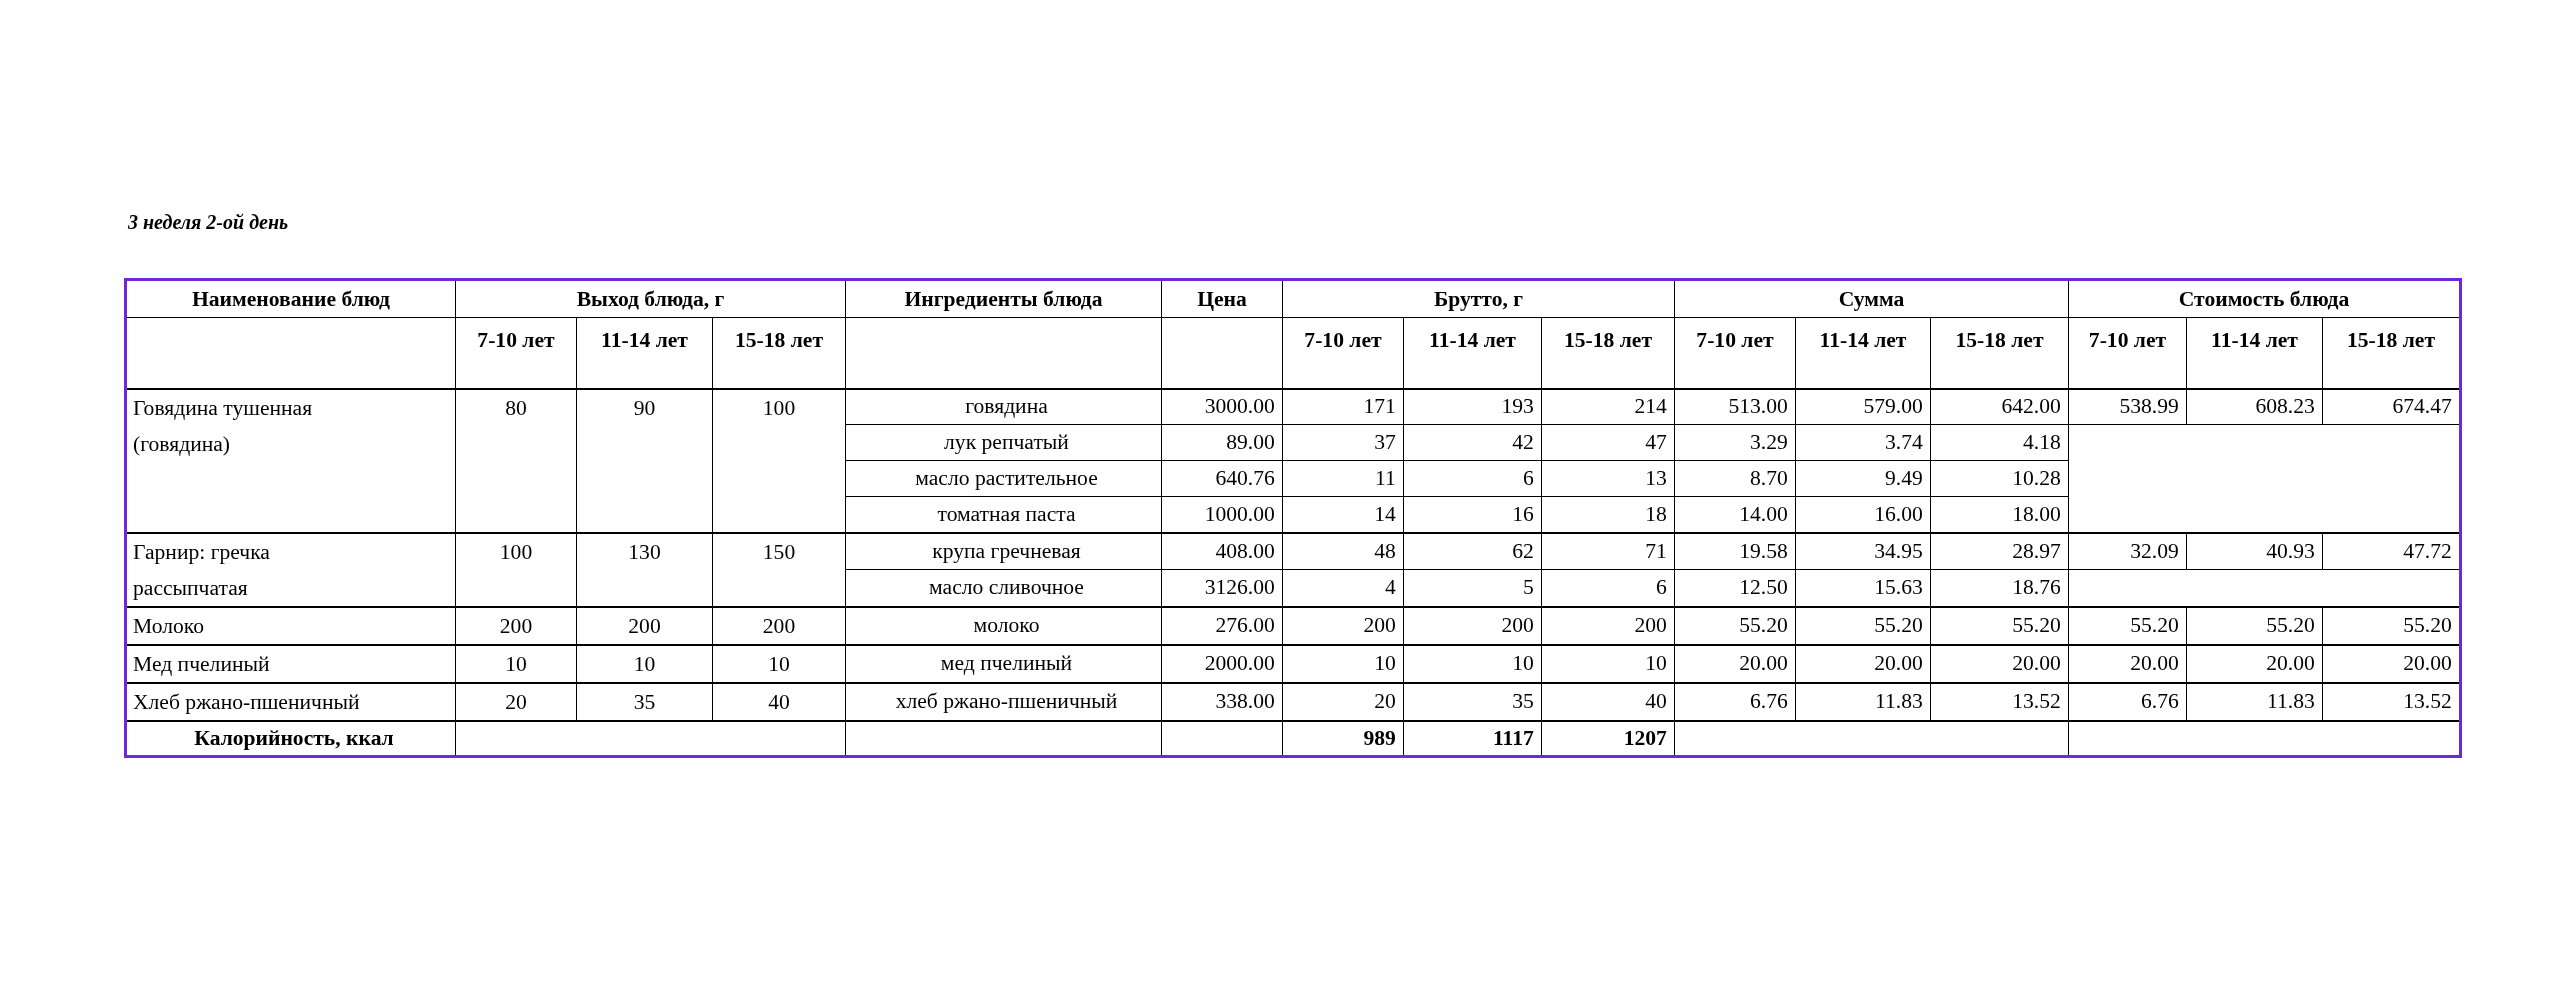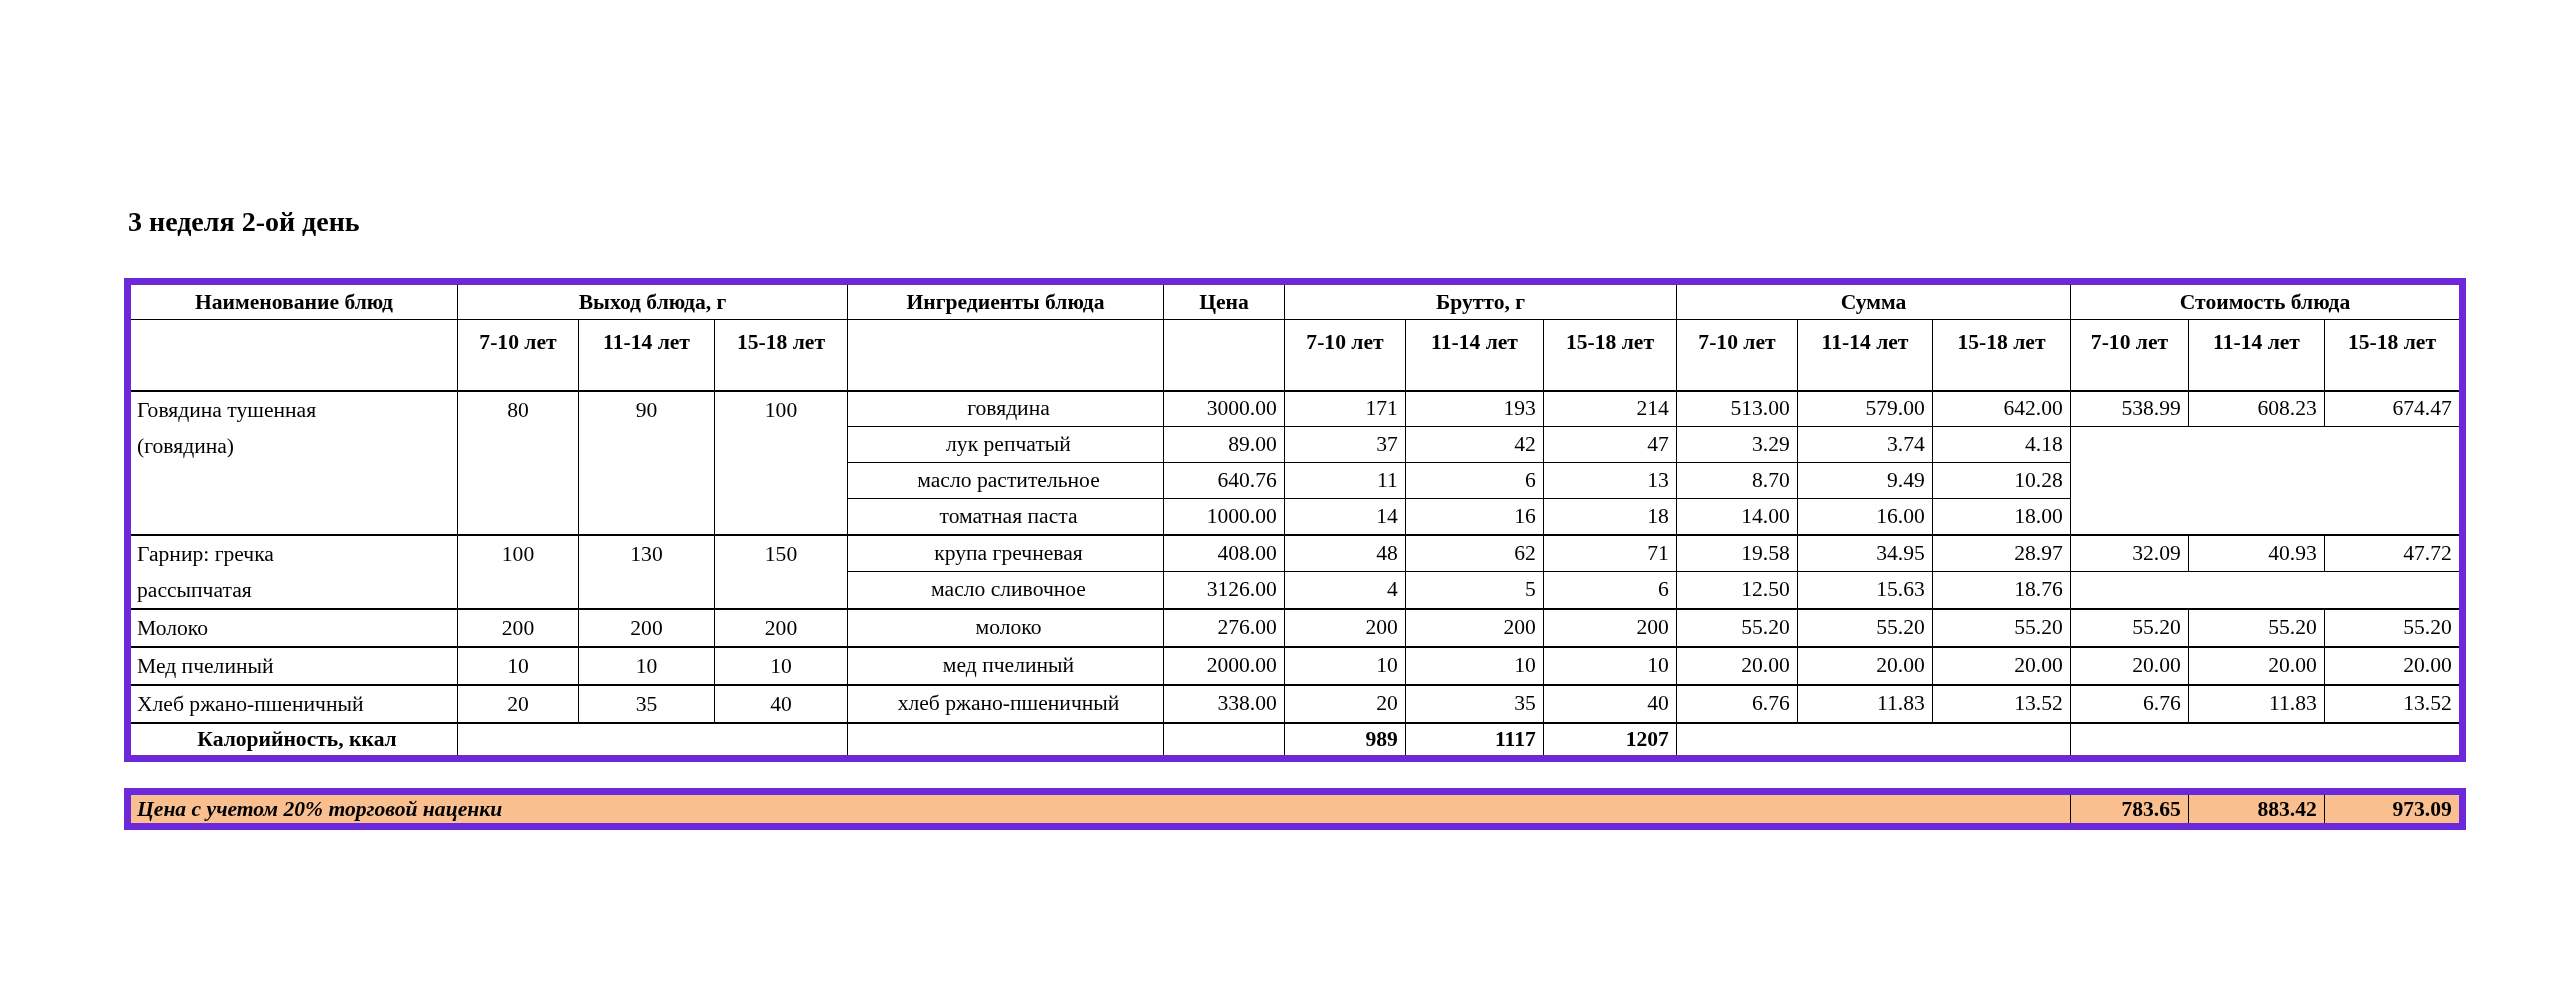--- a/index.html
+++ b/index.html
@@ -1,24 +1,24 @@
 <!DOCTYPE html>
 <html style="font-size:9.6px"><head>
 <meta charset="utf-8">
 <style>
   html,body{margin:0;padding:0;background:#ffffff;}
   body{width:2576px;height:996px;position:relative;font-family:"Liberation Serif",serif;color:#000;}
 
-  .page-title{position:absolute;left:128px;top:208px;font-size:28px;font-weight:bold;line-height:28px;}
+  .page-title{position:absolute;left:128px;top:208px;font-size:20px;font-weight:bold;line-height:28px;font-style:italic;}
 
   .tbl-wrap{position:absolute;left:124px;top:278px;}
   .tot-wrap{position:absolute;left:124px;top:788px;}
 
   table{border-collapse:collapse;table-layout:fixed;}
-  table.t, table.t2{border:7px solid #6d28d9;}
+  table.t, table.t2{border:3px solid #6d28d9;}
   .t td, .t2 td{border:1.8px solid #000;font-size:21.6px;padding:0;overflow:hidden;}
 
   .t tr{height:36px;}
   .t tr.h1{height:38px;}
   .t tr.h2{height:71px;}
   .t2 tr{height:35px;}
 
   tr.h1 td, tr.h2 td{font-weight:bold;text-align:center;}
   tr.h2 td{vertical-align:top;padding-top:9.6px;}
 
@@ -259,22 +259,16 @@
         <col style="width:138px">
     <col style="width:133px">
         <col style="width:121px">
         <col style="width:135px">
         <col style="width:138px">
     <col style="width:118px">
         <col style="width:136px">
         <col style="width:138px">
   </colgroup>
   <tbody>
-  <tr>
-    <td class="lbl" colspan="12">Цена с учетом 20% торговой наценки</td>
-    <td class="val">783.65</td>
-    <td class="val">883.42</td>
-    <td class="val">973.09</td>
-  </tr>
   </tbody>
 </table>
 </div>
 
 
 </body></html>

